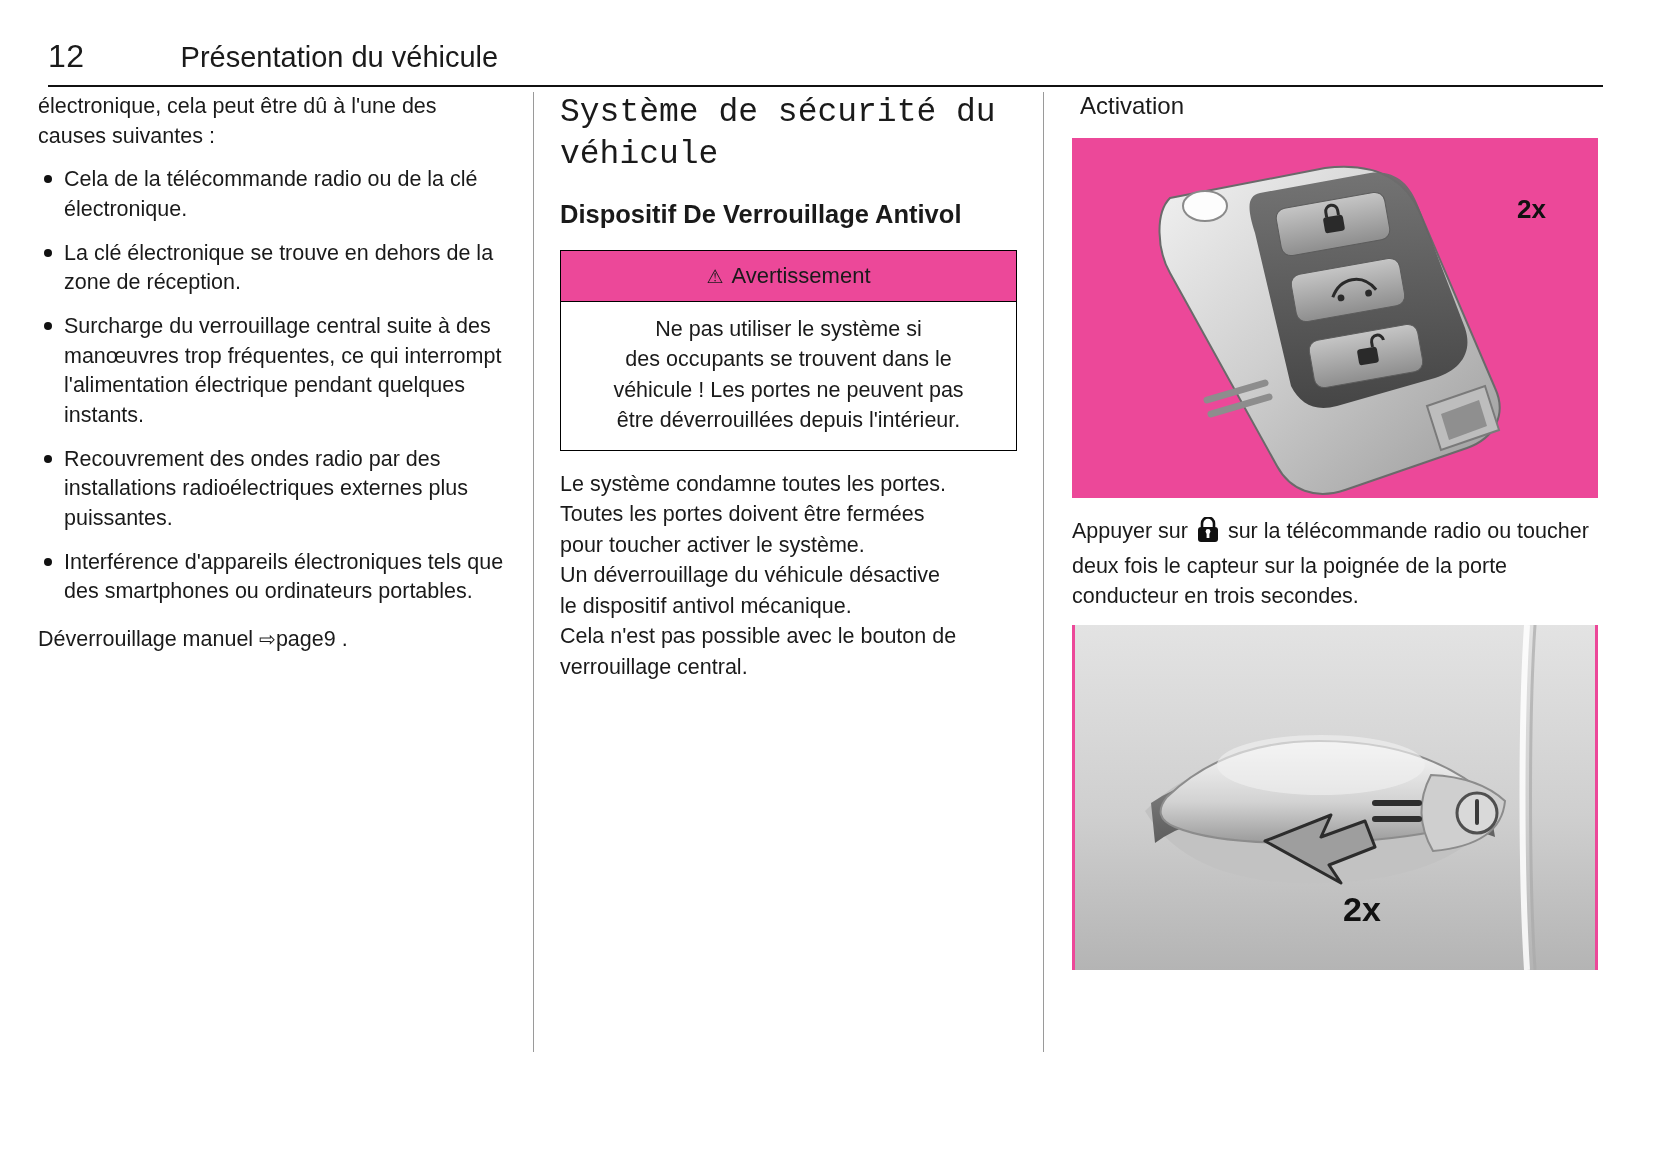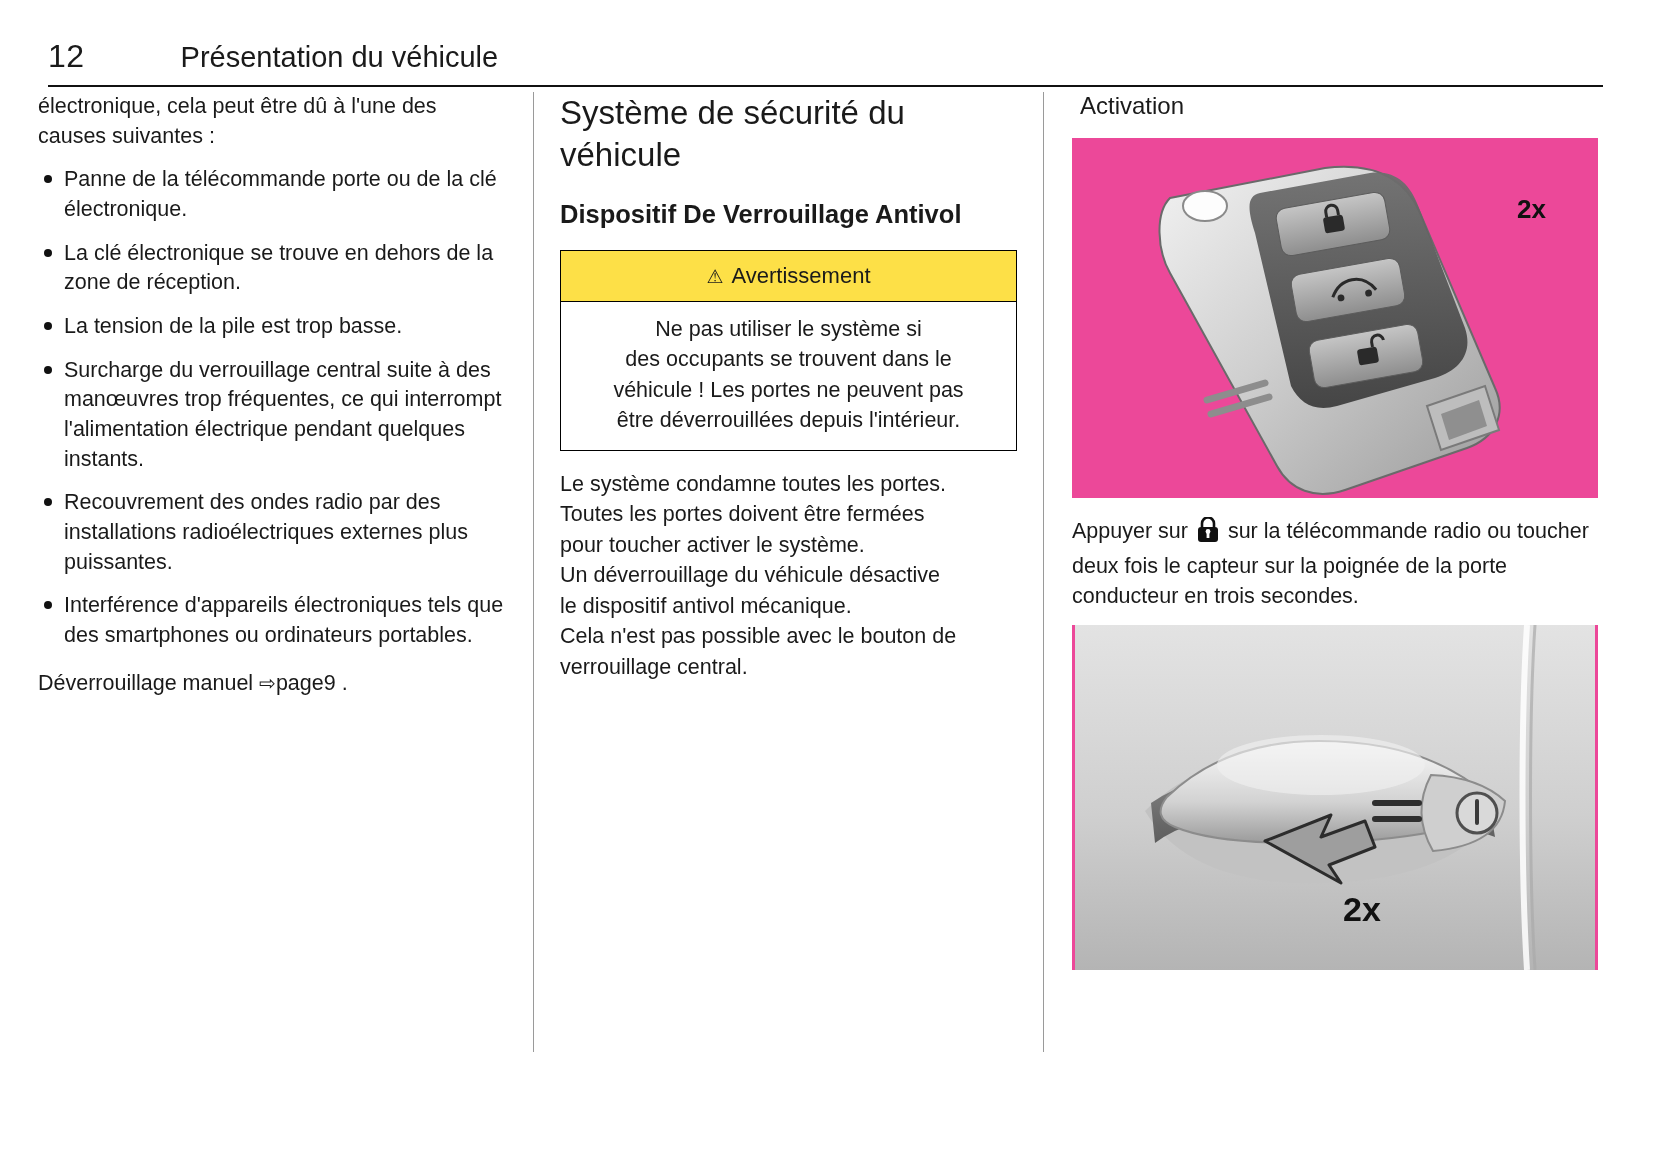--- a/index.html
+++ b/index.html
@@ -103,33 +103,34 @@
   }
   .xref .arrow {
     font-size: 20px;
   }
   
   h1.chapter-title {
     font-size: 33px;
     font-weight: normal;
     line-height: 1.28;
     margin: 0 0 22px 0;
+    font-family: Liberation Mono, monospace;
   }
   h2.section-title {
     font-size: 25.5px;
     font-weight: bold;
     line-height: 1.3;
     margin: 0 0 18px 0;
   }
   .warning-box {
     border: 1px solid #000;
     margin: 6px 0 18px 0;
   }
   .warning-head {
-    background: #fde047;
+    background: #ec4899;
     border-bottom: 1px solid #000;
     text-align: center;
     font-size: 22px;
     padding: 12px 0 12px 0;
   }
   .warning-head .warn-icon {
     font-size: 19px;
     margin-right: 8px;
   }
   .warning-body {
@@ -182,23 +183,22 @@
   <div class="page-header">
     <span class="page-number">12</span>
     <span class="header-title">Présentation du véhicule</span>
   </div>
 
   <div class="columns">
 
     <div class="col col-1">
       <p class="body-text">électronique, cela peut être dû à l'une des causes suivantes :</p>
       <ul class="bullet-list">
-        <li>Panne de la télécommande porte ou de la clé électronique.</li>
+        <li>Cela de la télécommande radio ou de la clé électronique.</li>
         <li>La clé électronique se trouve en dehors de la zone de réception.</li>
-        <li>La tension de la pile est trop basse.</li>
         <li>Surcharge du verrouillage central suite à des manœuvres trop fréquentes, ce qui interrompt l'alimentation électrique pendant quelques instants.</li>
         <li>Recouvrement des ondes radio par des installations radioélectriques externes plus puissantes.</li>
         <li>Interférence d'appareils électroniques tels que des smartphones ou ordinateurs portables.</li>
       </ul>
       <div class="xref">
         <span>Déverrouillage manuel</span>
         <span class="arrow">⇨</span><span>page9</span>
         <span>.</span>
       </div>
     </div>

